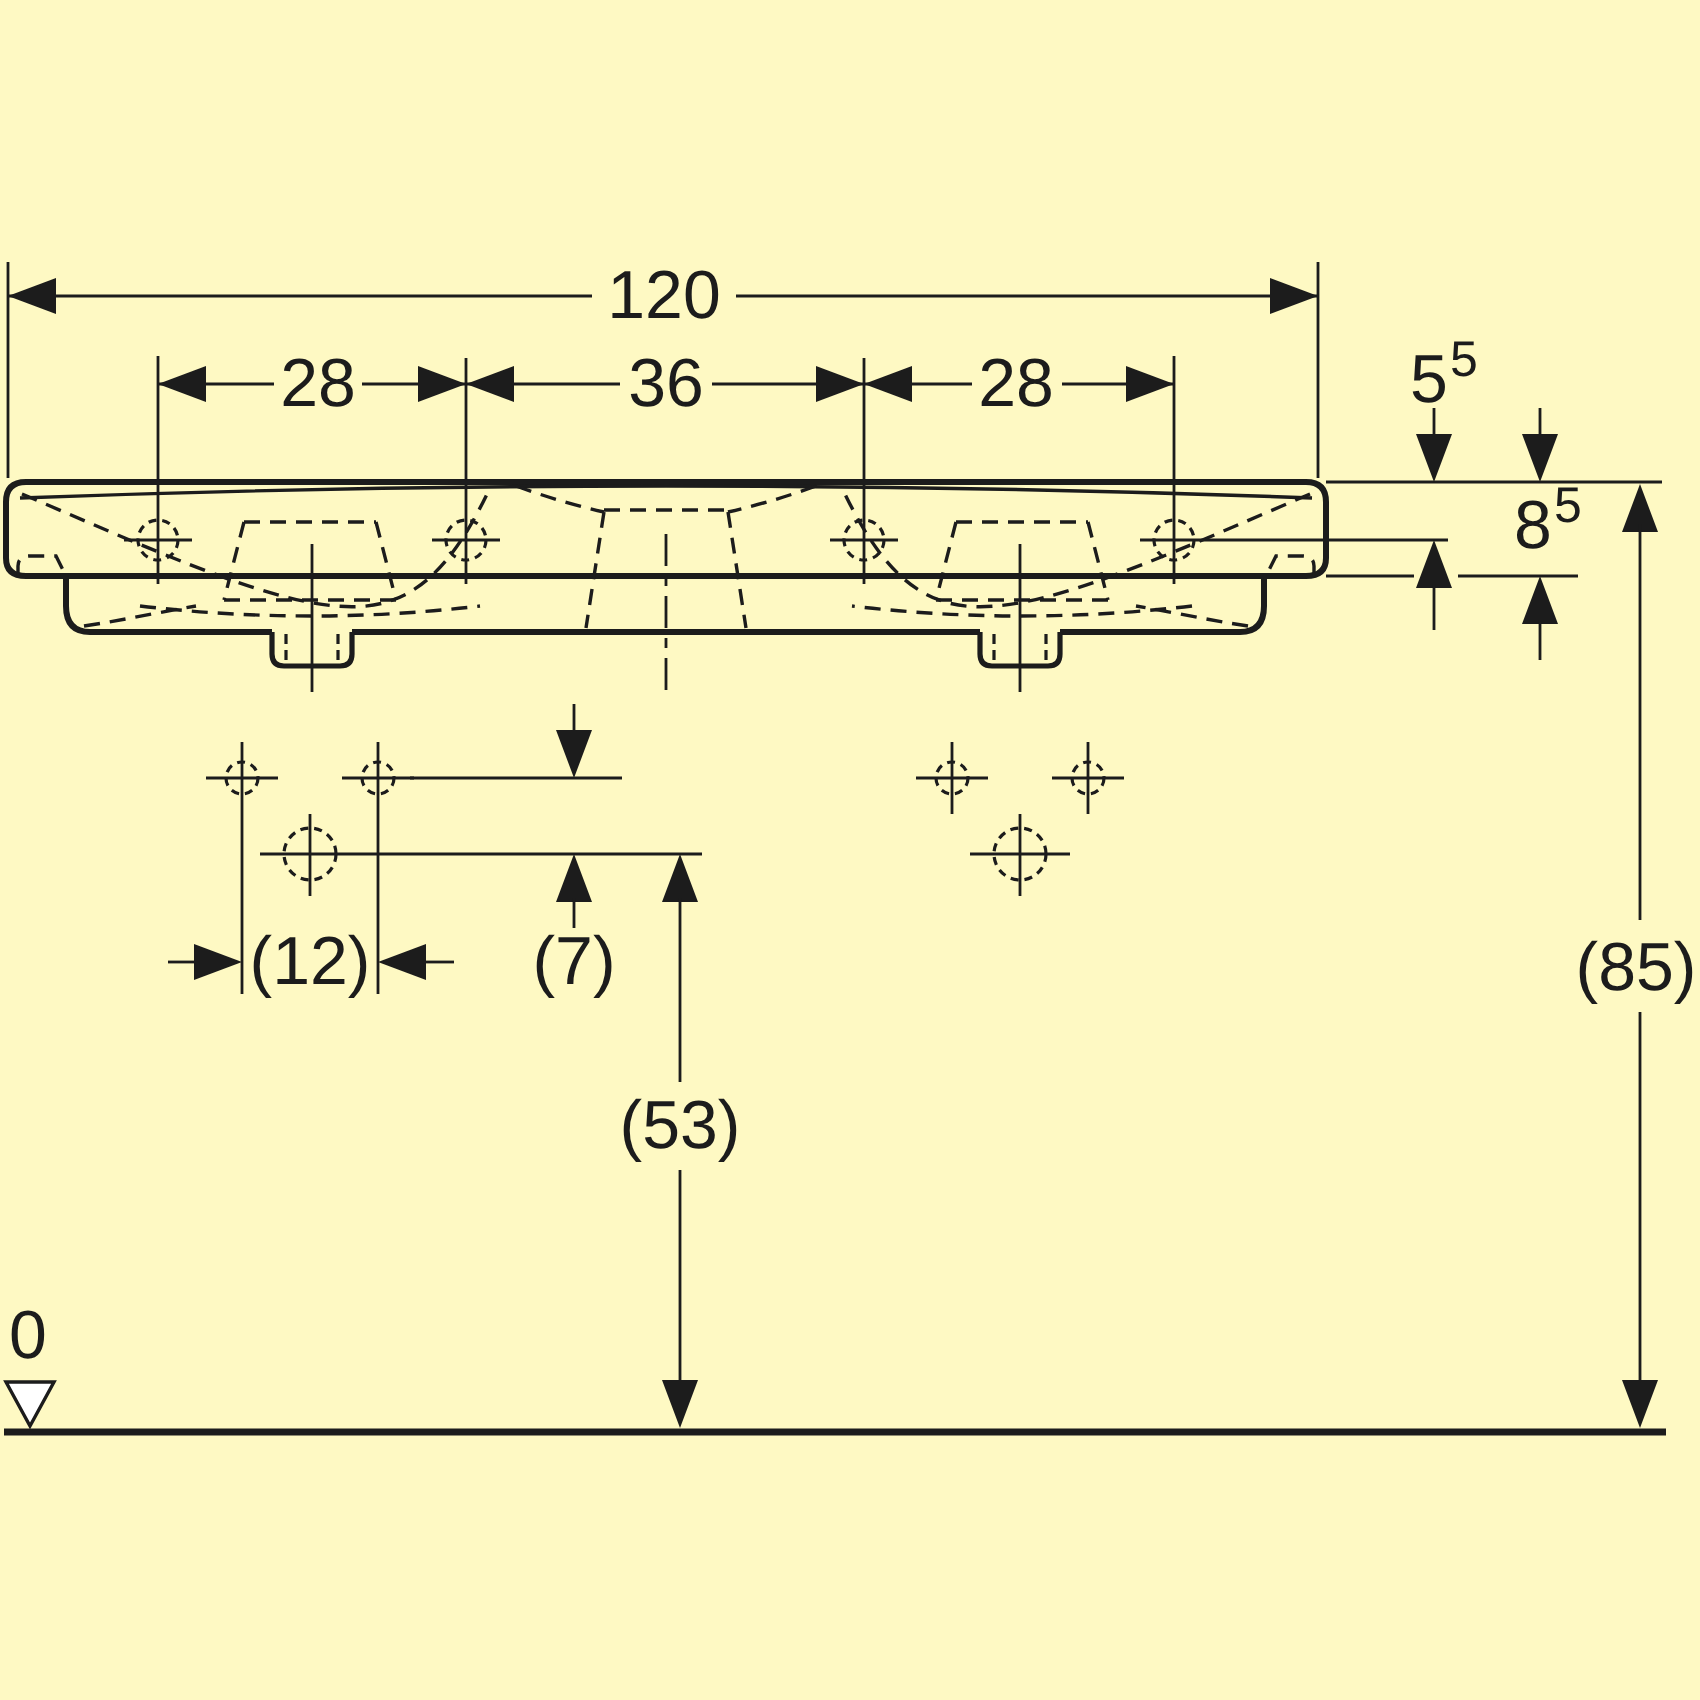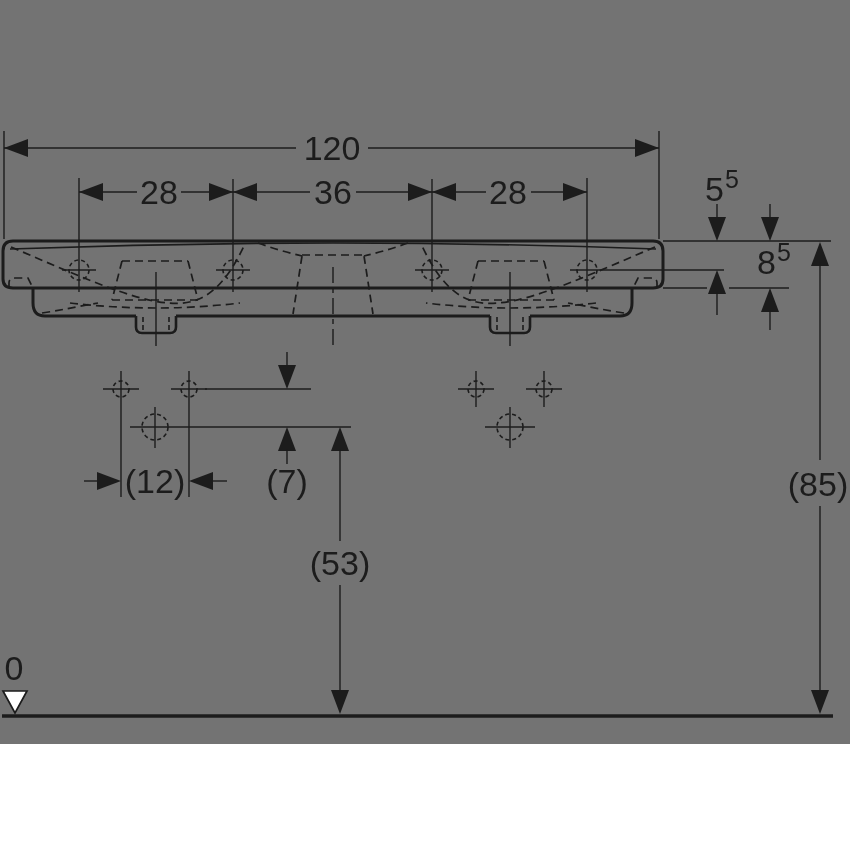--- a/index.html
+++ b/index.html
@@ -1,16 +1,16 @@
 <!DOCTYPE html>
 <html><head>
 <meta charset="utf-8">
 <style>
   html,body{margin:0;padding:0;background:#ffffff;}
-  .stage{position:relative;width:850px;height:744px;background:#737373;overflow:hidden;}
+  .stage{position:relative;width:850px;height:850px;background:#fef9c3;overflow:hidden;}
   svg{display:block;}
   svg text{
     font-family:"Liberation Sans", sans-serif;
     fill:#1c1c1c;
   }
   .dimtxt{font-size:34px;}
   .suptxt{font-size:25px;}
   .thin{stroke:#1c1c1c;stroke-width:1.4;fill:none;}
   .med{stroke:#1c1c1c;stroke-width:2.6;fill:none;}
   .thick{stroke:#1c1c1c;stroke-width:3;fill:none;}

